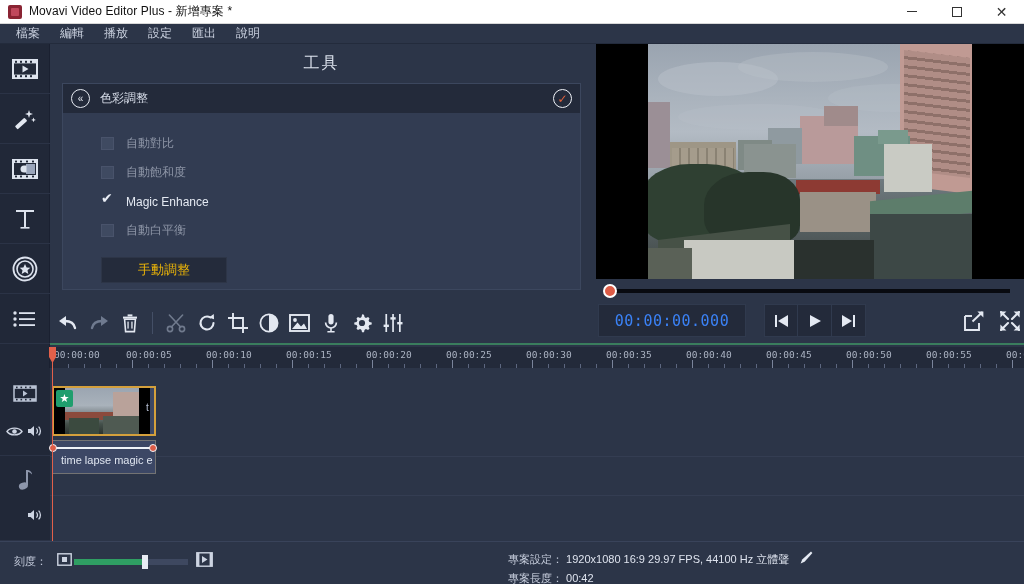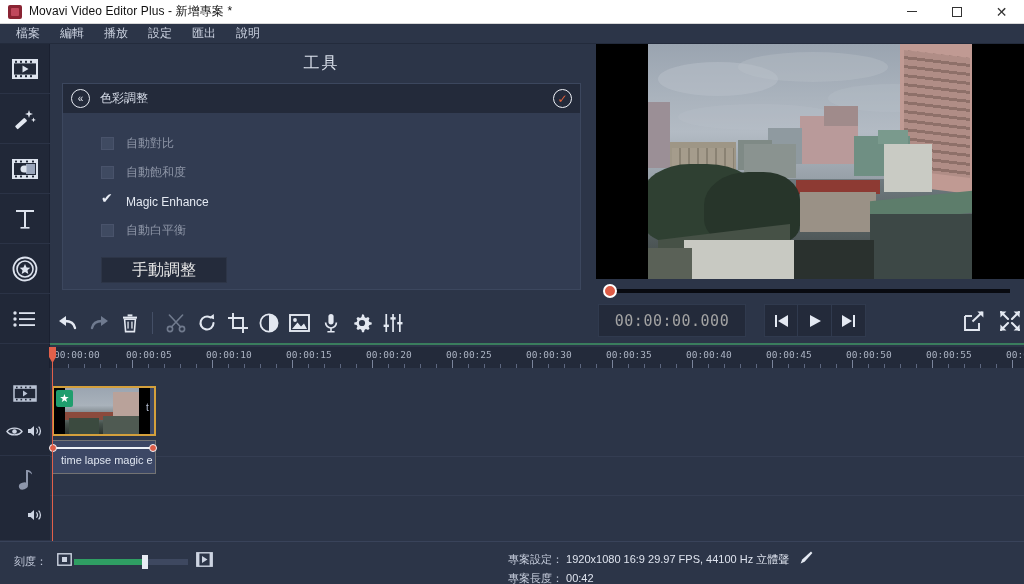--- a/index.html
+++ b/index.html
@@ -87,21 +87,21 @@
   .chk.on { background: transparent; border-color: transparent; }
   .chk.on:after {
     content: "\2714"; position: absolute; left: -1px; top: -5px;
     color: #e9edf5; font-size: 14px; line-height: 1;
   }
   .chk-label { margin-left: 12px; font-size: 12px; color: #8d95a6; }
   .chk-row.enabled .chk-label { color: #e4e9f2; }
   .manual-btn {
     margin-top: 12px; width: 126px; height: 26px; background: #242b3b;
     border: 1px solid #2d3547; display: flex; align-items: center; justify-content: center;
-    font-size: 16px; color: #e5e5e5;
+    font-size: 13px; color: #eab308;
   }
 
   
   .preview {
     position: absolute; top: 44px; left: 593px; width: 431px; height: 256px;
     background: #2c3548;
   }
   .video-frame {
     position: absolute; left: 3px; top: 0px; width: 428px; height: 235px;
     background: #000; overflow: hidden;
@@ -137,21 +137,21 @@
     width: 31px; height: 38px; display: flex; align-items: center; justify-content: center;
     color: #dfe4ee;
   }
   .tbtn.dim { color: #6d7casd; color: #707a8d; }
   .tsep { width: 1px; height: 22px; background: #444f66; margin: 0 7px; }
 
   .playarea { position: absolute; left: 548px; top: 4px; display: flex; align-items: center; }
   .timecode {
     width: 148px; height: 33px; background: #232a3a; border: 1px solid #303a4e;
     display: flex; align-items: center; justify-content: center;
-    font-family: "DejaVu Sans Mono", monospace; font-size: 15px; color: #a3a3a3; letter-spacing: .5px;
+    font-family: "DejaVu Sans Mono", monospace; font-size: 15px; color: #3b82f6; letter-spacing: .5px;
   }
   .pgroup { display: flex; margin-left: 18px; }
   .pbtn {
     width: 34px; height: 33px; background: #232a3a; border: 1px solid #303a4e; border-left: none;
     display: flex; align-items: center; justify-content: center; color: #e4e9f2;
   }
   .pbtn:first-child { border-left: 1px solid #303a4e; }
   .rgroup { position: absolute; left: 906px; top: 4px; display: flex; }
   .rbtn {
     width: 36px; height: 33px; display: flex; align-items: center; justify-content: center;

